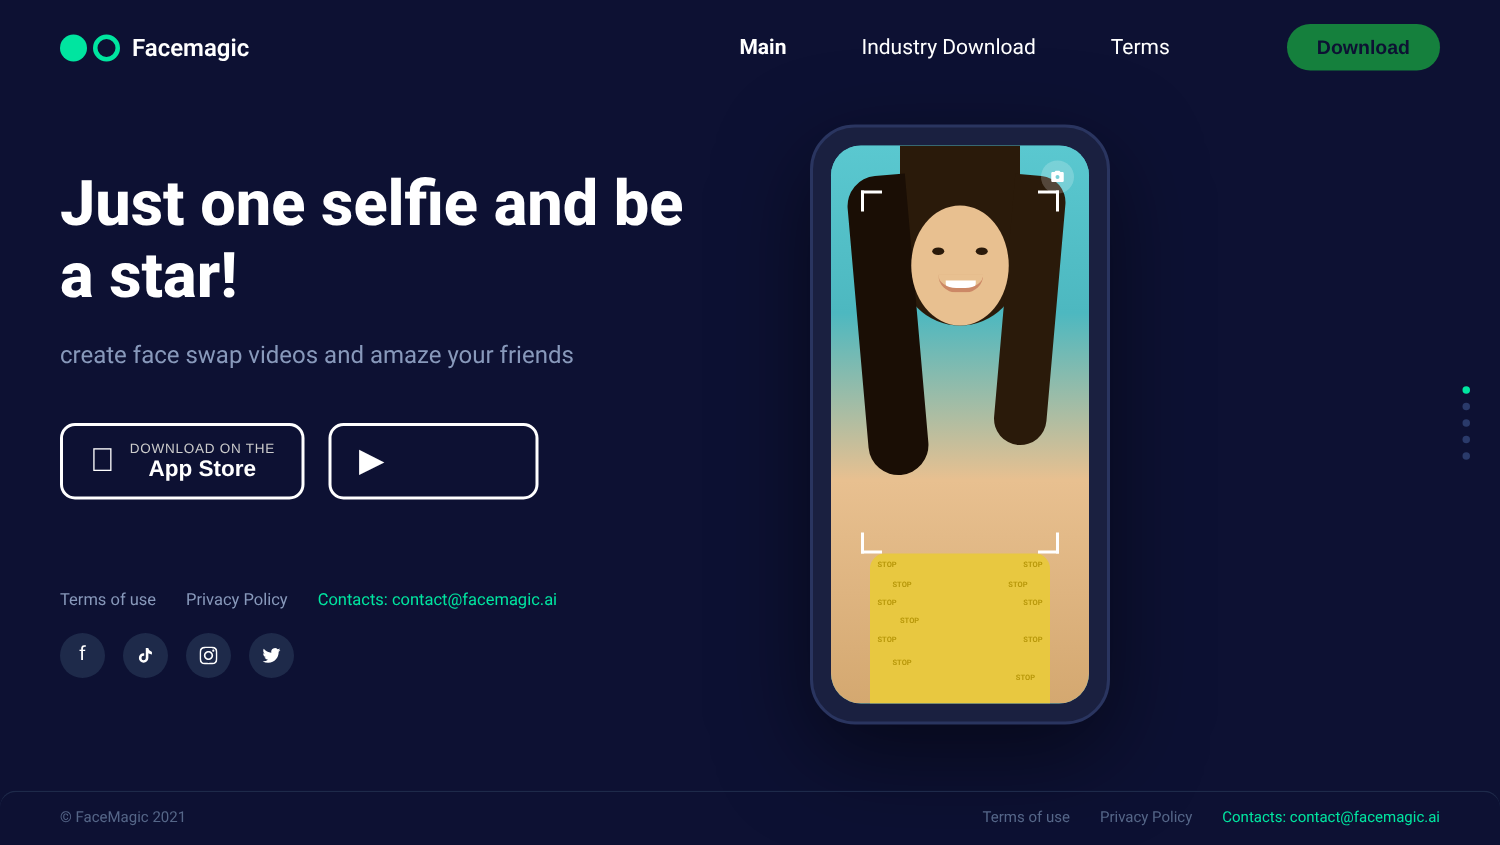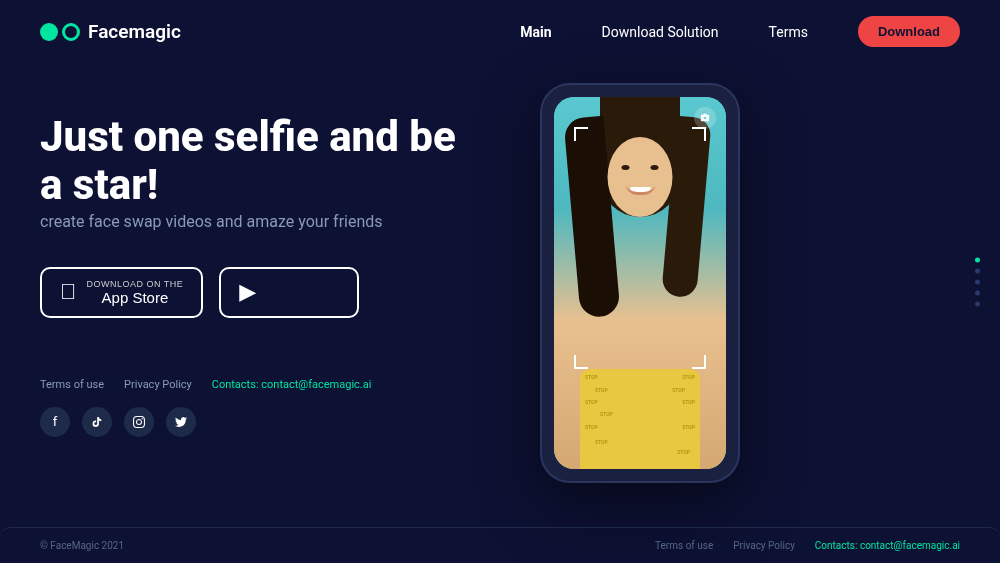--- a/index.html
+++ b/index.html
@@ -38,41 +38,41 @@
       background: #00e5a0;
     }
     .logo-dot-outline {
       width: 18px;
       height: 18px;
       border-radius: 50%;
       border: 3px solid #00e5a0;
       background: transparent;
     }
     .logo-text {
-      font-size: 19px;
+      font-size: 16px;
       font-weight: 600;
       color: #ffffff;
     }
     nav {
       display: flex;
       align-items: center;
       gap: 50px;
-      margin-right: 50px;
+      margin-right: 78px;
     }
     .nav-item {
       font-size: 14px;
       color: #ffffff;
       cursor: pointer;
       text-decoration: none;
     }
     .nav-item.active {
       font-weight: 700;
     }
     .download-btn {
-      background: #ef4444;
+      background: #15803d;
       color: #0d1133;
       border: none;
       border-radius: 20px;
       padding: 8px 20px;
       font-size: 13px;
       font-weight: 600;
       cursor: pointer;
     }
 
     
@@ -86,21 +86,21 @@
     .left-content {
       flex: 1;
       padding-top: 30px;
       max-width: 440px;
     }
     .hero-title {
       font-size: 42px;
       font-weight: 800;
       line-height: 1.15;
       color: #ffffff;
-      margin-bottom: 2px;
+      margin-bottom: 17px;
     }
     .hero-subtitle {
       font-size: 16px;
       color: #8899bb;
       margin-bottom: 36px;
     }
 
     
     .store-buttons {
       display: flex;
@@ -129,21 +129,21 @@
     }
     .store-btn-small {
       font-size: 9px;
       color: #cccccc;
       text-transform: uppercase;
       letter-spacing: 0.5px;
       text-align: right;
     }
     .store-btn-big {
       font-size: 15px;
-      font-weight: 400;
+      font-weight: 700;
       color: #ffffff;
     }
 
     
     .footer-links {
       display: flex;
       gap: 20px;
       margin-bottom: 16px;
     }
     .footer-link {
@@ -375,21 +375,21 @@
 <header>
   <div class="logo-area">
     <div class="logo-icons">
       <div class="logo-dot"></div>
       <div class="logo-dot-outline"></div>
     </div>
     <span class="logo-text">Facemagic</span>
   </div>
   <nav>
     <a class="nav-item active">Main</a>
-    <a class="nav-item">Download Solution</a>
+    <a class="nav-item">Industry Download</a>
     <a class="nav-item">Terms</a>
   </nav>
   <button class="download-btn">Download</button>
 </header>
 
 <div class="main-content">
 
   <div class="left-content">
     <h1 class="hero-title">Just one selfie and be a star!</h1>
     <p class="hero-subtitle">create face swap videos and amaze your friends</p>

